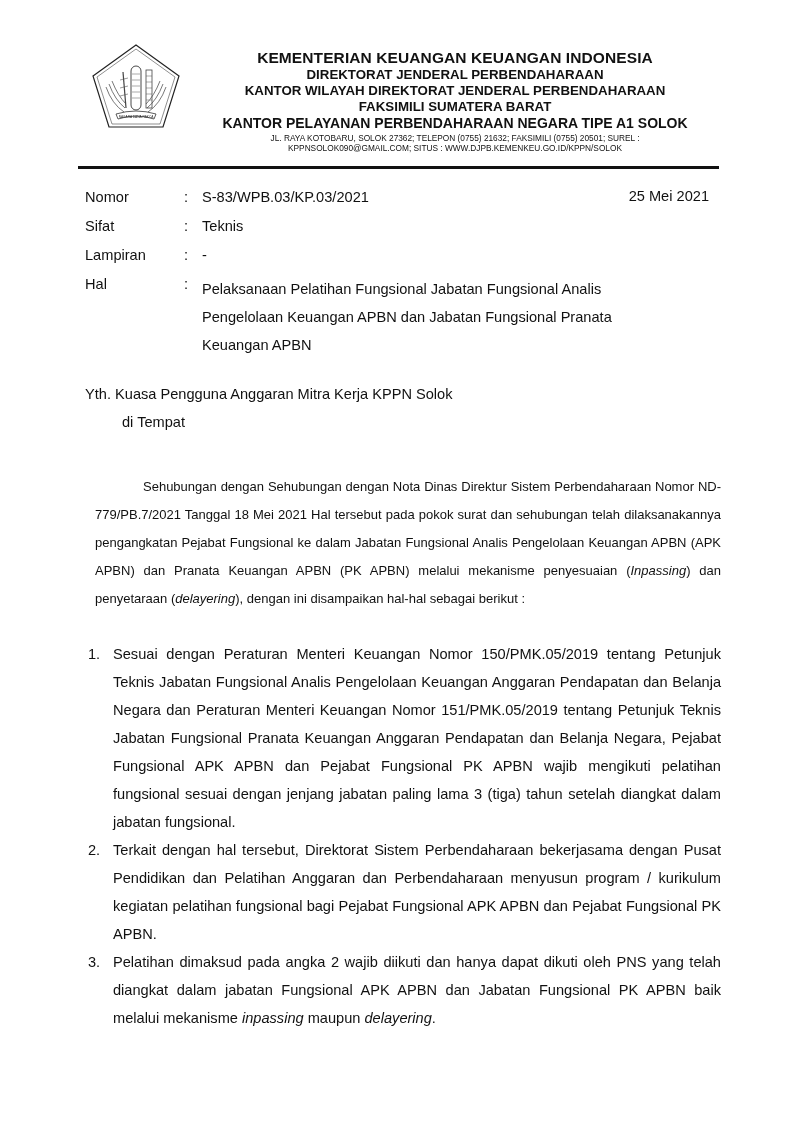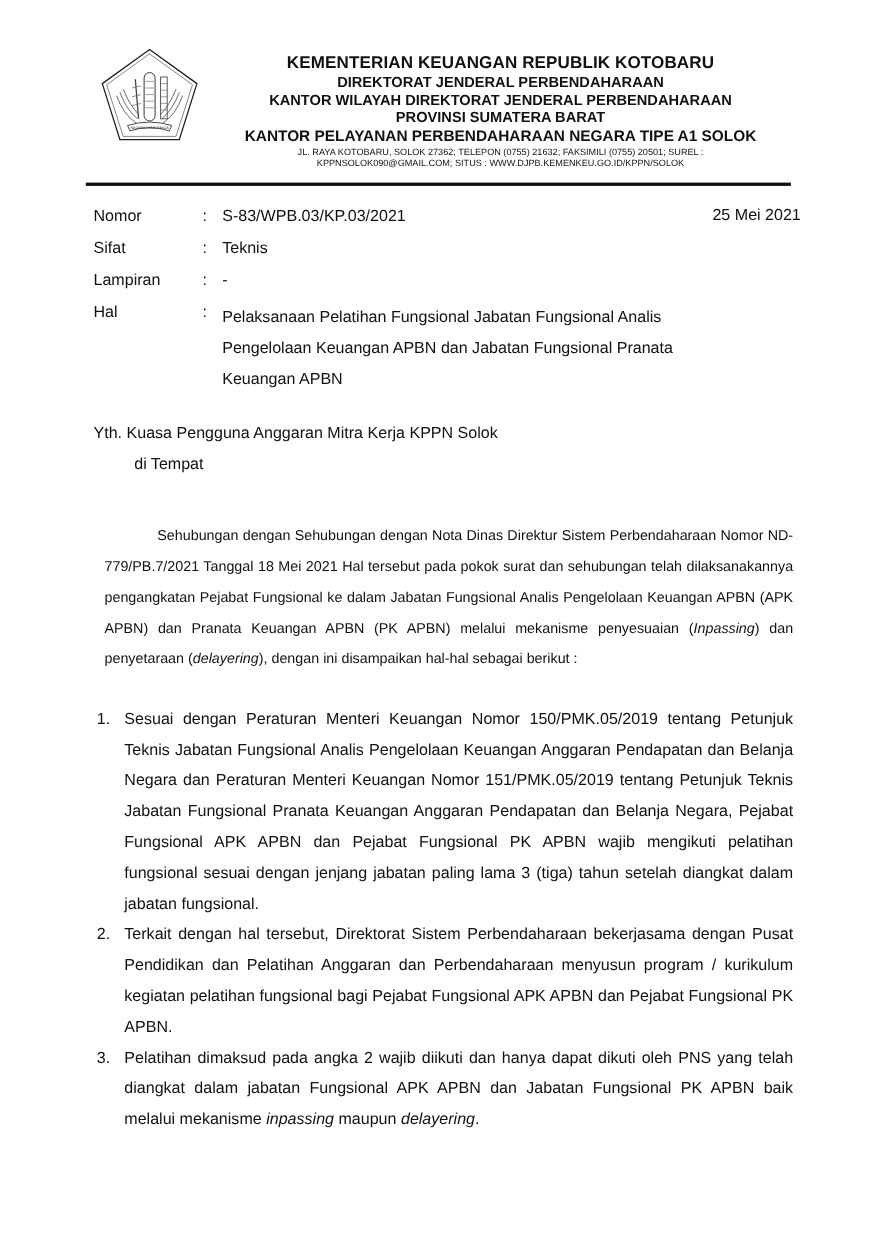--- a/index.html
+++ b/index.html
@@ -11,21 +11,21 @@
   .kop .l1 { font-size: 15.5px; line-height: 19px; letter-spacing: 0.1px; }
   .kop .l2 { font-size: 13.3px; line-height: 16px; }
   .kop .l5 { font-size: 14px; line-height: 17px; }
   .kop .addr { font-weight: normal; font-size: 8.3px; line-height: 10px; margin-top: 1px; text-align: center; }
   .rule { position: absolute; left: 78px; top: 166px; width: 641px; height: 3px; background: #111; }
 
   .meta { position: absolute; left: 85px; font-size: 14.6px; line-height: 18px; }
   .meta .k { position: absolute; left: 0; }
   .meta .c { position: absolute; left: 99px; }
   .meta .v { position: absolute; left: 117px; white-space: nowrap; }
-  .date { position: absolute; right: 65px; top: 188px; font-size: 14.6px; }
+  .date { position: absolute; right: 84px; top: 188px; font-size: 14.6px; }
 
   .hal-val { position: absolute; left: 202px; top: 275px; width: 470px; font-size: 14.6px; line-height: 28px; }
 
   .yth { position: absolute; left: 85px; top: 380px; font-size: 14.6px; line-height: 28px; }
   .yth .indent { padding-left: 37px; }
 
   .body { position: absolute; left: 95px; top: 473px; width: 626px; font-size: 13px; line-height: 28px; text-align: justify; }
   .body p { margin: 0; text-indent: 48px; }
 
   .list { position: absolute; left: 85px; top: 640px; width: 636px; font-size: 14.6px; line-height: 28px; margin: 0; padding: 0; list-style: none; }
@@ -60,24 +60,24 @@
     <path d="M30,38 L38,36 M30,46 L38,44 M30,54 L38,52" stroke="#555" stroke-width="0.6"></path>
 
     <rect x="56" y="28" width="6" height="38" fill="none" stroke="#444" stroke-width="0.8"></rect>
     <path d="M56,34 L62,34 M56,40 L62,40 M56,46 L62,46 M56,52 L62,52 M56,58 L62,58" stroke="#555" stroke-width="0.5"></path>
 
     <path d="M26,72 Q46,66 66,72 L64,77 Q46,71 28,77 Z" fill="none" stroke="#333" stroke-width="0.8"></path>
     <text x="46" y="75.5" font-size="3.2" text-anchor="middle" font-family="Liberation Sans, sans-serif" fill="#222">NAGARA DANA RAKCA</text>
   </svg>
 
   <div class="kop">
-    <div class="l1">KEMENTERIAN KEUANGAN REPUBLIK KOTOBARU</div>
+    <div class="l1">KEMENTERIAN KEUANGAN KEUANGAN INDONESIA</div>
     <div class="l2">DIREKTORAT JENDERAL PERBENDAHARAAN</div>
     <div class="l2">KANTOR WILAYAH DIREKTORAT JENDERAL PERBENDAHARAAN</div>
-    <div class="l2">PROVINSI SUMATERA BARAT</div>
+    <div class="l2">FAKSIMILI SUMATERA BARAT</div>
     <div class="l5">KANTOR PELAYANAN PERBENDAHARAAN NEGARA TIPE A1 SOLOK</div>
     <div class="addr">JL. RAYA KOTOBARU, SOLOK 27362; TELEPON (0755) 21632; FAKSIMILI (0755) 20501; SUREL :</div>
     <div class="addr" style="margin-top:0">KPPNSOLOK090@GMAIL.COM; SITUS : WWW.DJPB.KEMENKEU.GO.ID/KPPN/SOLOK</div>
   </div>
 
   <div class="rule"></div>
 
   <div class="meta" style="top:188px">
     <span class="k">Nomor</span>
     <span class="c">:</span>

